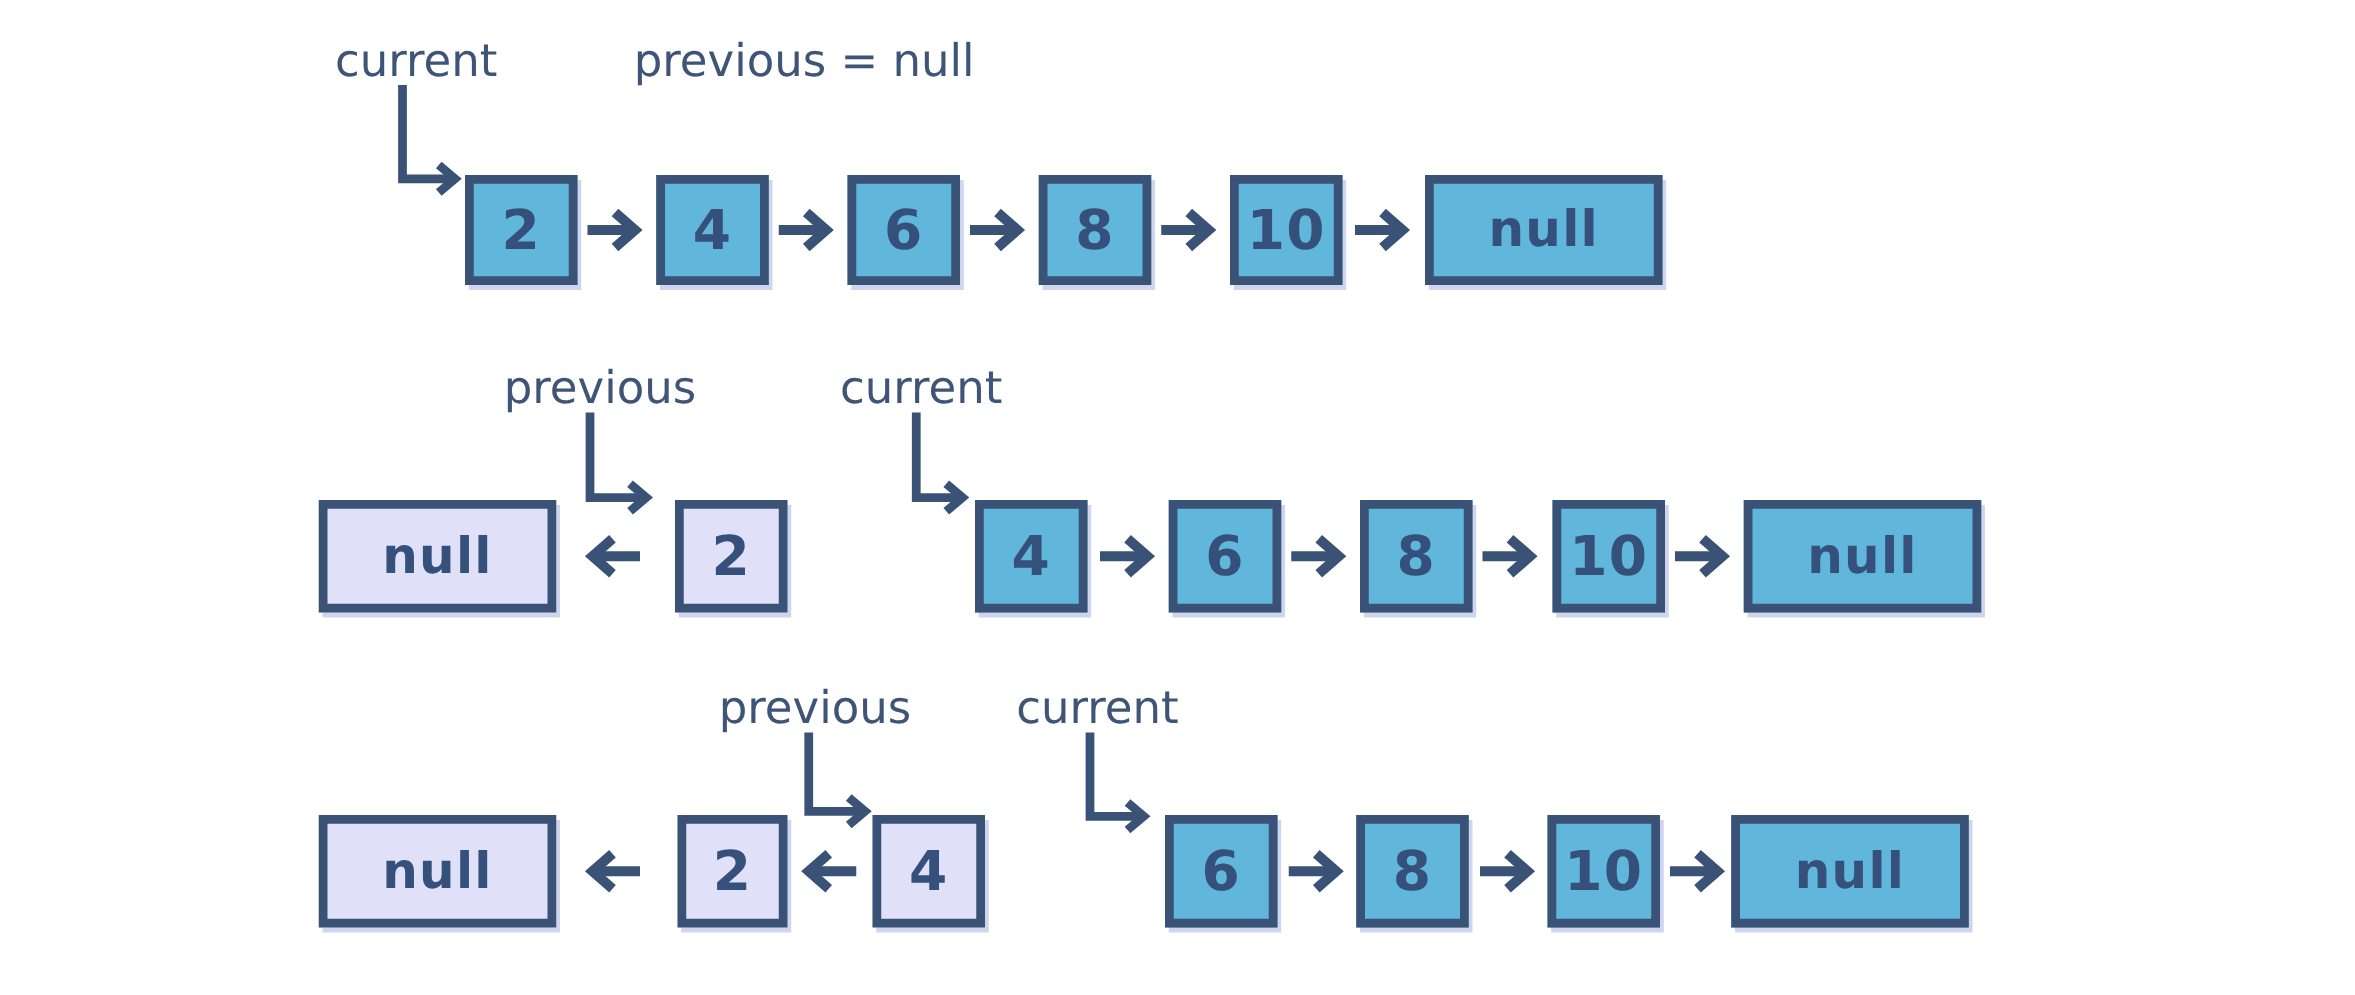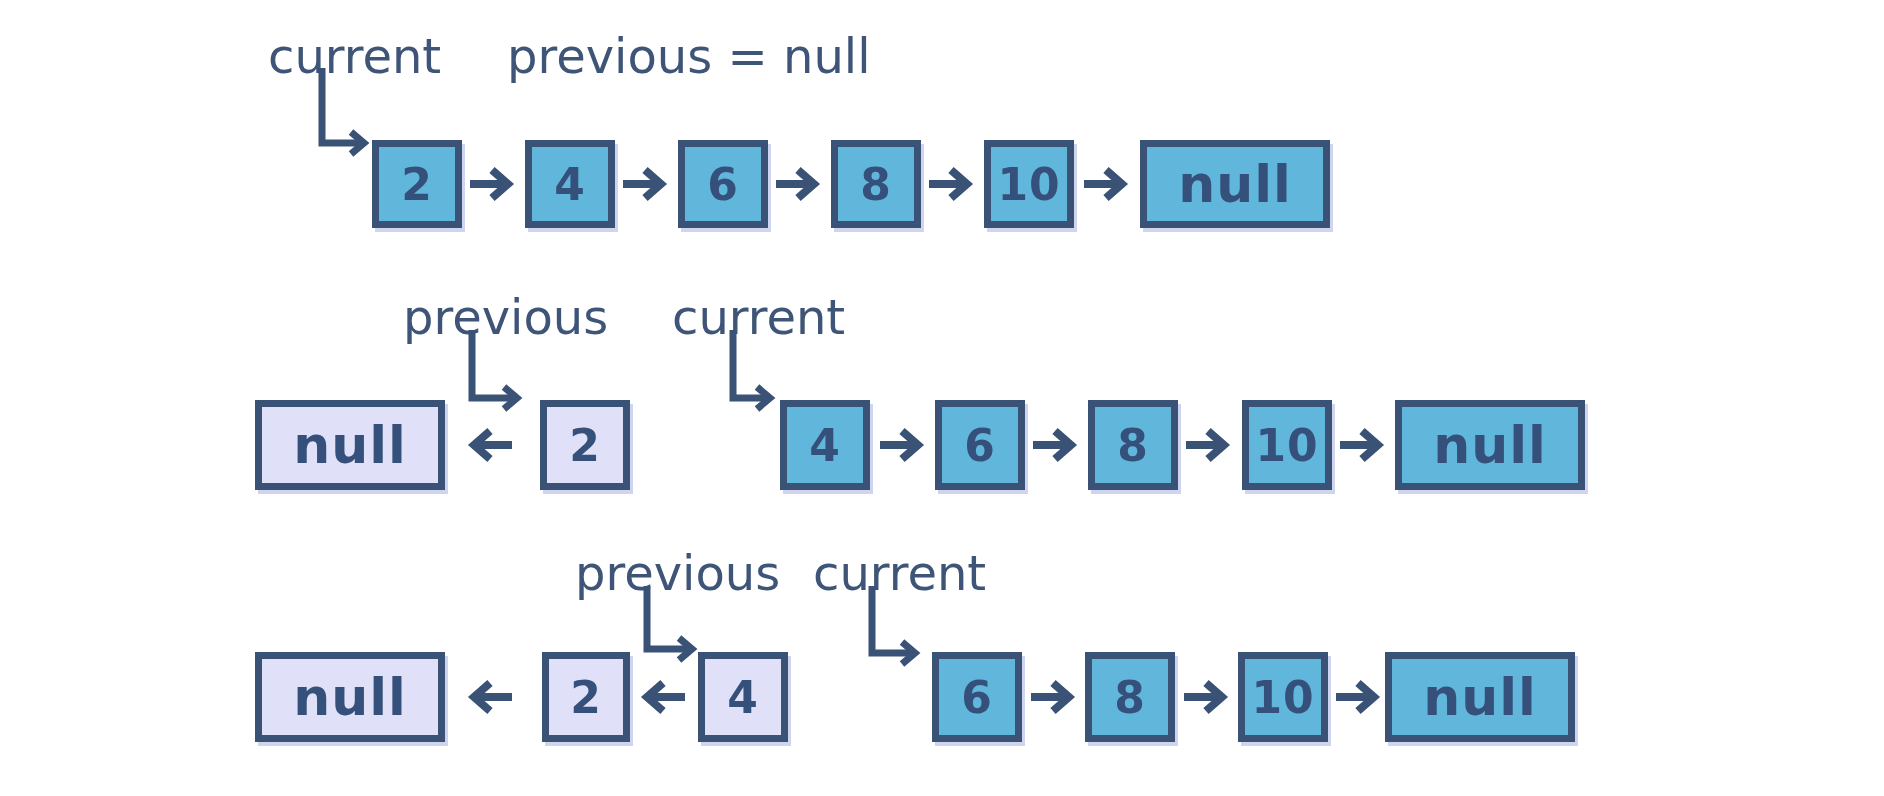--- a/index.html
+++ b/index.html
@@ -5,40 +5,40 @@
   html,body{margin:0;padding:0;background:#ffffff;}
   .canvas{
     position:relative;
     width:1884px;height:796px;
     background:#ffffff;
     overflow:hidden;
     font-family:"DejaVu Sans","Liberation Sans",sans-serif;
   }
   .plabel{
     position:absolute;
-    font-size:48px;
+    font-size:36px;
     font-weight:500;
     line-height:1.1;
     color:#3f5577;
     white-space:nowrap;
   }
   .node{
     position:absolute;
     box-sizing:border-box;
     border:7px solid #3a5276;
     display:flex;align-items:center;justify-content:center;
     font-weight:bold;
     color:#35507a;
     background:#60b6db;
     box-shadow:3px 4px 0 0 #cfd5ef;
   }
   .node.teal{background:#60b6db;}
   .node.lav{background:#e0e1f8;}
   .node span{font-size:44px;letter-spacing:1px;}
-  .node.wide span{font-size:52px;}
+  .node.wide span{font-size:40px;}
   svg.conn, svg.elbow{position:absolute;overflow:visible;}
 </style>
 </head>
 <body>
 
 <div class="canvas">
     <div>
       <div class="plabel" style="left: 268px; top: 30px;">current</div>
       <div class="plabel" style="left: 507px; top: 30px;">previous = null</div>
       <svg class="elbow" width="52" height="91" style="left: 318px; top: 68px;">

